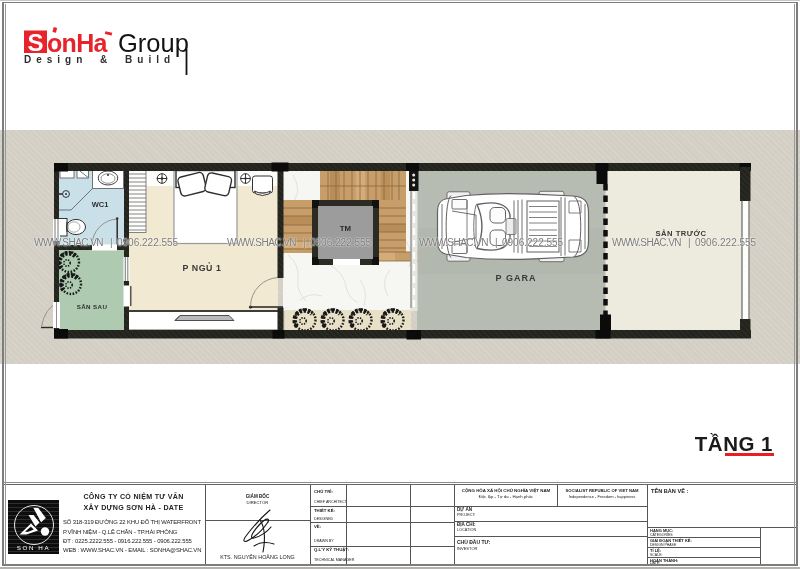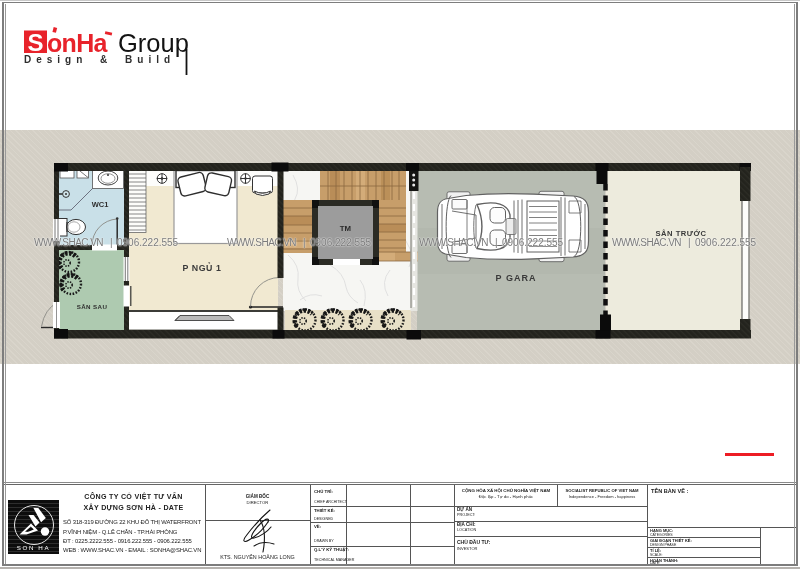--- a/index.html
+++ b/index.html
@@ -353,20 +353,21 @@
       <span style="position:absolute;left:303px;">|</span>
       <span style="position:absolute;left:310px;">0906.222.555</span>
 <span style="position:absolute;left:419px;letter-spacing:-0.55px;">WWW.SHAC.VN</span>
       <span style="position:absolute;left:495px;">|</span>
       <span style="position:absolute;left:502px;">0906.222.555</span>
 <span style="position:absolute;left:612px;letter-spacing:-0.55px;">WWW.SHAC.VN</span>
       <span style="position:absolute;left:688px;">|</span>
       <span style="position:absolute;left:695px;">0906.222.555</span>
 </div>
 
+<div class="txt" style="left:640px;top:431.5px;width:133px;text-align:right;font-size:20.5px;font-weight:bold;letter-spacing:0.5px;color:#1a1a1a;">TẦNG 1</div>
 
 <div class="abs" style="left:725px;top:452.5px;width:49px;height:3px;background:#ed1c24;"></div>
 
 <div class="ln" style="left:3px;top:481.5px;width:794px;height:1px;background:#8a8a8a;"></div>
 <div class="ln" style="left:3px;top:484px;width:794px;height:1.2px;background:#666;"></div>
 
 <div class="ln" style="left:205px;top:485px;width:1px;height:79px;background:#555;"></div>
 <div class="ln" style="left:310px;top:485px;width:1.2px;height:79px;background:#555;"></div>
 <div class="ln" style="left:345.5px;top:485px;width:1px;height:79px;background:#555;"></div>
 <div class="ln" style="left:410px;top:485px;width:1px;height:79px;background:#555;"></div>
@@ -405,21 +406,21 @@
         <rect y="51" width="51" height="1"></rect>
       </g>
 <circle cx="26" cy="25" r="19.5" fill="none" stroke="#e8e8e8" stroke-width="1"></circle>
 <path d="M25 8 L30 8 L38 17.5 L33.5 22 Z" fill="#fff" transform="rotate(3 30 14)"></path>
 <path d="M20.5 15 L25.5 15 L31.5 22.5 L27.5 26.5 Z" fill="#fff"></path>
 <path d="M11.5 34.5 L23 23.5 L30 30.5 L18.5 34.5 Z M17 31.8 L22.8 26.5 L25.8 29.6 L19.8 32 Z" fill="#fff" fill-rule="evenodd"></path>
 <circle cx="37" cy="31.5" r="4.2" fill="#fff"></circle>
 <text x="25.5" y="50" font-size="6.2" fill="#fff" text-anchor="middle" letter-spacing="1.6" font-family="Liberation Sans,sans-serif">SON HA</text>
 </svg>
 
-<div class="txt" style="left:62px;top:492.5px;width:143px;text-align:center;font-size:7.1px;font-weight:bold;letter-spacing:0.3px;">CÔNG TY CỔ VIỆT TƯ VẤN</div>
+<div class="txt" style="left:62px;top:492.5px;width:143px;text-align:center;font-size:7.1px;font-weight:bold;letter-spacing:0.3px;">CÔNG TY CỔ NIỆM TƯ VẤN</div>
 <div class="txt" style="left:62px;top:503.5px;width:143px;text-align:center;font-size:7.1px;font-weight:bold;letter-spacing:0.3px;">XÂY DỰNG SƠN HÀ - DATE</div>
 
 <div class="txt" style="left:63px;top:519px;font-size:5.9px;letter-spacing:-0.12px;">SỐ 318-319 ĐƯỜNG 22 KHU ĐÔ THỊ WATERFRONT</div>
 <div class="txt" style="left:63px;top:528.5px;font-size:5.9px;letter-spacing:-0.12px;">P.VĨNH NIỆM - Q.LÊ CHÂN - TP.HẢI PHÒNG</div>
 <div class="txt" style="left:63px;top:538px;font-size:5.9px;letter-spacing:-0.12px;">ĐT : 0225.2222.555 - 0916.222.555 - 0906.222.555</div>
 <div class="txt" style="left:63px;top:547px;font-size:5.9px;letter-spacing:-0.12px;">WEB : WWW.SHAC.VN - EMAIL : SONHA@SHAC.VN</div>
 
 <div class="txt" style="left:205px;top:494px;width:105px;text-align:center;font-size:4.6px;font-weight:bold;">GIÁM ĐỐC</div>
 <div class="txt" style="left:205px;top:500px;width:105px;text-align:center;font-size:4.2px;">DIRECTOR</div>
 

